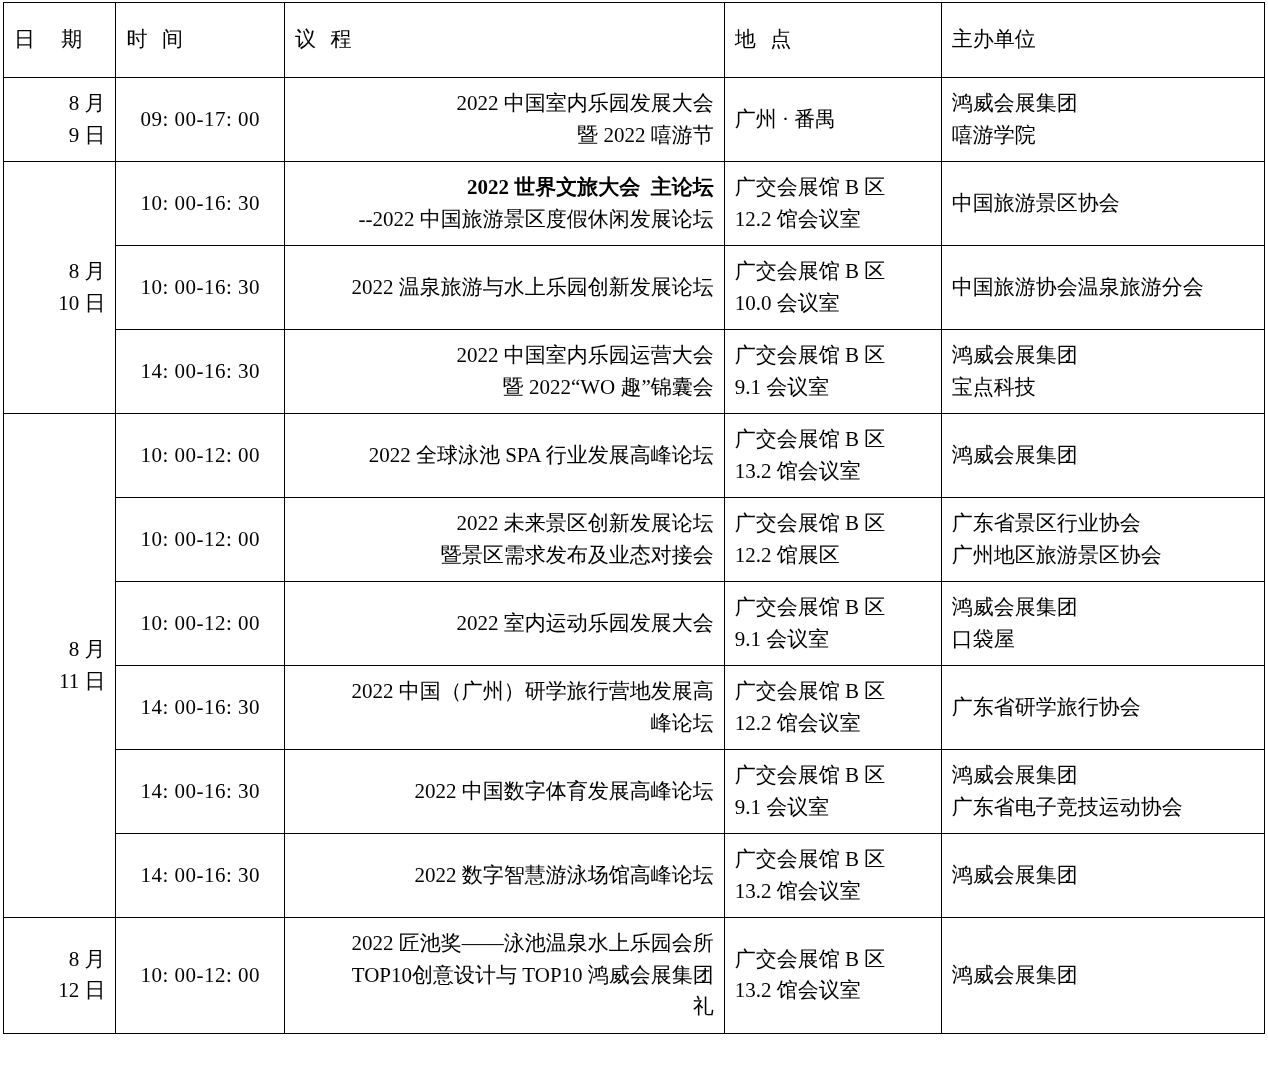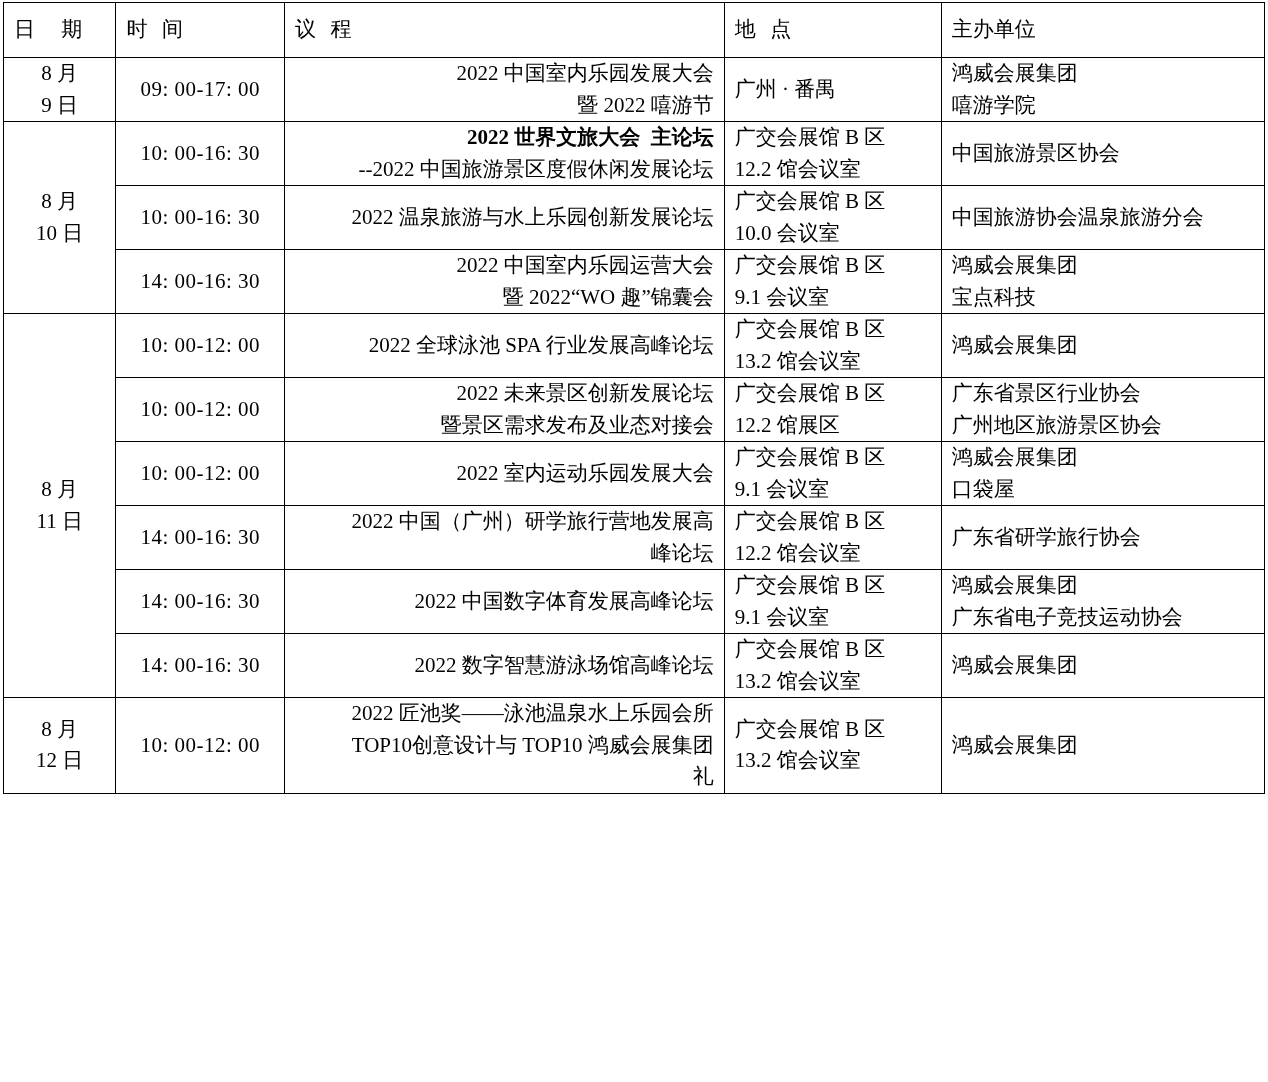--- a/index.html
+++ b/index.html
@@ -19,40 +19,40 @@
   }
   table.schedule {
     border-collapse: collapse;
     table-layout: fixed;
     width: 1262px;
     margin: 2px 0 0 3px;
   }
   table.schedule td, table.schedule th {
     border: 1px solid #000000;
     vertical-align: middle;
-    padding: 0 10px;
+    padding: 10px 10px;
     font-size: 21px;
     line-height: 1.5;
     font-weight: normal;
   }
   thead th {
     height: 54px;
     font-size: 23px;
     font-weight: bold;
     text-align: left;
     padding: 4px 14px;
   }
   .col-date   { width: 112px; }
   .col-time   { width: 168px; }
   .col-agenda { width: 438px; }
   .col-place  { width: 216px; }
   .col-org    { width: 322px; }
 
   td.date-cell {
-    text-align: center;
+    text-align: right;
     padding-left: 14px;
     font-size: 22px;
     line-height: 1.55;
   }
   td.time-cell {
     text-align: center;
     font-size: 21px;
     letter-spacing: 0.5px;
     white-space: nowrap;
   }

